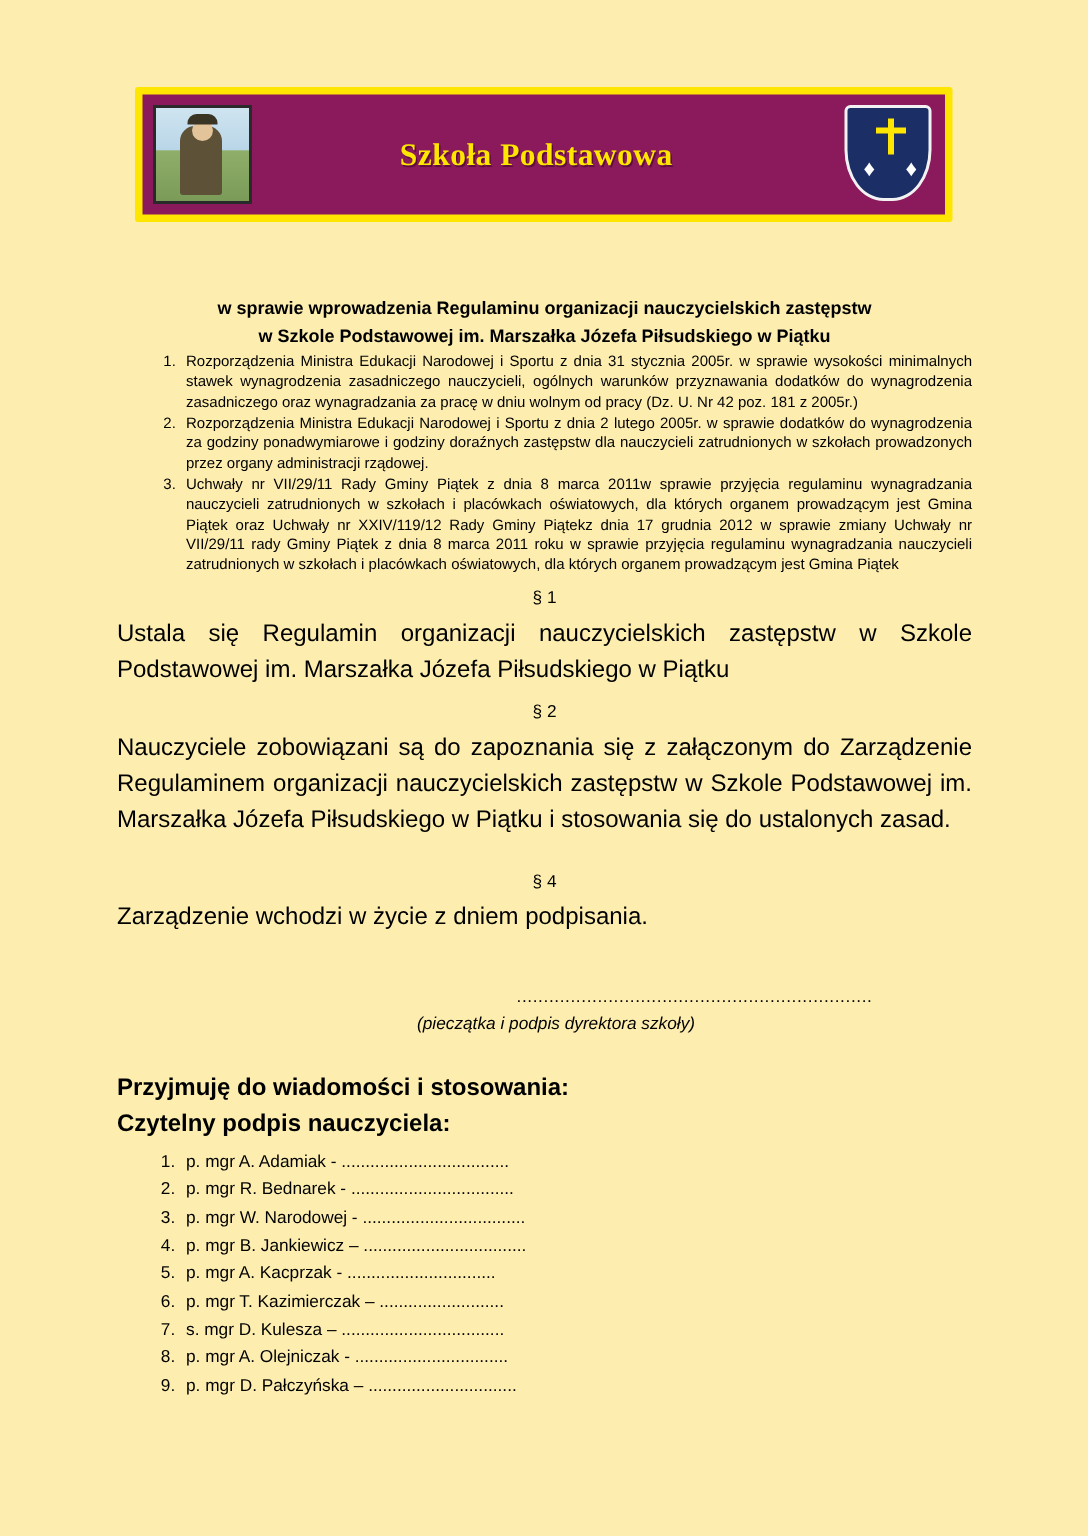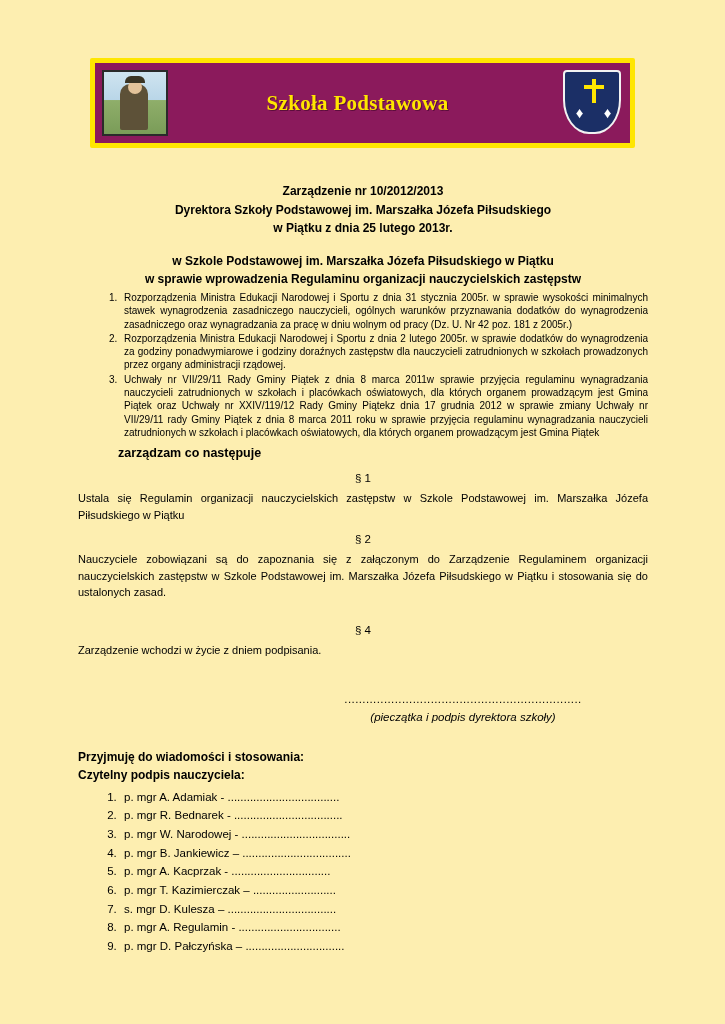--- a/index.html
+++ b/index.html
@@ -190,43 +190,43 @@
 
   .par {
     text-align: center;
     font-size: 11.5px;
     margin-top: 9px;
     margin-bottom: 3px;
   }
 
   .body-par {
     text-align: justify;
-    font-size: 11px;
+    font-size: 16px;
     line-height: 1.5;
   }
 
   .sign-dots {
     margin-top: 34px;
     text-align: center;
     font-size: 11.5px;
     letter-spacing: 0.4px;
     padding-left: 200px;
   }
   .sign-caption {
-    text-align: center;
+    text-align: left;
     font-style: italic;
     font-size: 11.5px;
     padding-left: 200px;
     margin-top: 2px;
   }
 
   .ack {
     margin-top: 22px;
     font-weight: bold;
-    font-size: 12px;
+    font-size: 16px;
     line-height: 1.5;
   }
 
   ol.teachers {
     margin: 4px 0 0 0;
     padding-left: 42px;
     font-size: 11.5px;
     line-height: 1.62;
   }
   ol.teachers li { padding-left: 4px; }
@@ -256,39 +256,33 @@
           <div class="crest-lily l">♦</div>
           <div class="crest-lily r">♦</div>
         </div>
       </div>
 
     </div>
   </div>
 
   <div class="doc">
 
-    <div class="title-block">
-      <div>Zarządzenie nr 10/2012/2013</div>
-      <div>Dyrektora Szkoły Podstawowej im. Marszałka Józefa Piłsudskiego</div>
-      <div>w Piątku z dnia 25 lutego  2013r.</div>
-    </div>
 
     <div class="subject-block">
+      <div>w sprawie wprowadzenia Regulaminu organizacji nauczycielskich zastępstw</div>
       <div>w Szkole Podstawowej im. Marszałka Józefa Piłsudskiego w Piątku</div>
-      <div>w sprawie wprowadzenia Regulaminu organizacji nauczycielskich zastępstw</div>
     </div>
 
 
     <ol class="legal">
       <li>Rozporządzenia Ministra Edukacji Narodowej i Sportu z dnia 31 stycznia 2005r. w sprawie wysokości minimalnych stawek wynagrodzenia zasadniczego nauczycieli, ogólnych warunków przyznawania dodatków do wynagrodzenia zasadniczego oraz wynagradzania za pracę w dniu wolnym od pracy (Dz. U. Nr 42 poz. 181 z 2005r.)</li>
       <li>Rozporządzenia Ministra Edukacji Narodowej i Sportu z dnia 2 lutego 2005r. w sprawie dodatków do wynagrodzenia za godziny ponadwymiarowe i godziny doraźnych zastępstw dla nauczycieli zatrudnionych w szkołach prowadzonych przez organy administracji rządowej.</li>
       <li>Uchwały nr VII/29/11 Rady Gminy Piątek z dnia 8 marca 2011w sprawie przyjęcia regulaminu wynagradzania nauczycieli zatrudnionych w szkołach i placówkach oświatowych, dla których organem prowadzącym jest Gmina Piątek oraz Uchwały nr XXIV/119/12 Rady Gminy Piątekz dnia 17 grudnia 2012 w sprawie zmiany Uchwały nr VII/29/11 rady Gminy Piątek z dnia 8 marca 2011 roku w sprawie przyjęcia regulaminu wynagradzania nauczycieli zatrudnionych w szkołach i placówkach oświatowych, dla których organem prowadzącym jest Gmina Piątek</li>
     </ol>
 
-    <div class="zarzadzam">zarządzam co następuje</div>
 
     <div class="par">§ 1</div>
     <div class="body-par">Ustala się Regulamin organizacji nauczycielskich zastępstw w Szkole Podstawowej im. Marszałka Józefa Piłsudskiego w Piątku</div>
 
     <div class="par">§ 2</div>
     <div class="body-par">Nauczyciele zobowiązani są do zapoznania się z załączonym do Zarządzenie Regulaminem organizacji nauczycielskich zastępstw w Szkole Podstawowej im. Marszałka Józefa Piłsudskiego w Piątku i stosowania się do ustalonych zasad.</div>
 
     <div class="par" style="margin-top:22px;">§ 4</div>
     <div class="body-par">Zarządzenie wchodzi w życie z dniem podpisania.</div>
 
@@ -301,18 +295,18 @@
     </div>
 
     <ol class="teachers">
       <li>p. mgr A. Adamiak - ...................................</li>
       <li>p. mgr R. Bednarek - ..................................</li>
       <li>p. mgr W. Narodowej - ..................................</li>
       <li>p. mgr B. Jankiewicz – ..................................</li>
       <li>p. mgr A. Kacprzak - ...............................</li>
       <li>p. mgr T. Kazimierczak – ..........................</li>
       <li>s. mgr D. Kulesza – ..................................</li>
-      <li>p. mgr A. Regulamin - ................................</li>
+      <li>p. mgr A. Olejniczak - ................................</li>
       <li>p. mgr D. Pałczyńska – ...............................</li>
     </ol>
 
   </div>
 </div>
 
 </body></html>

